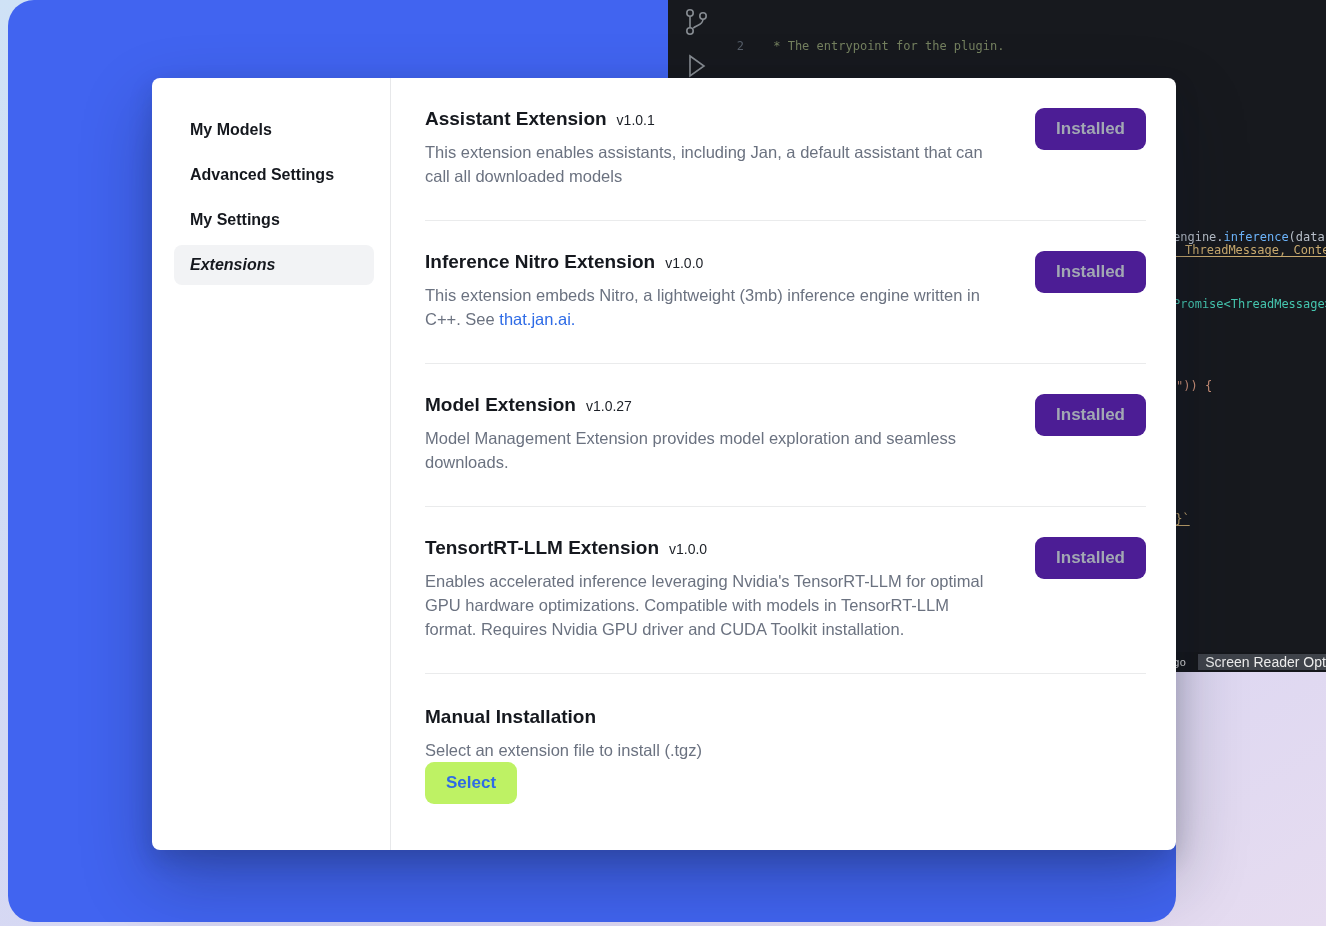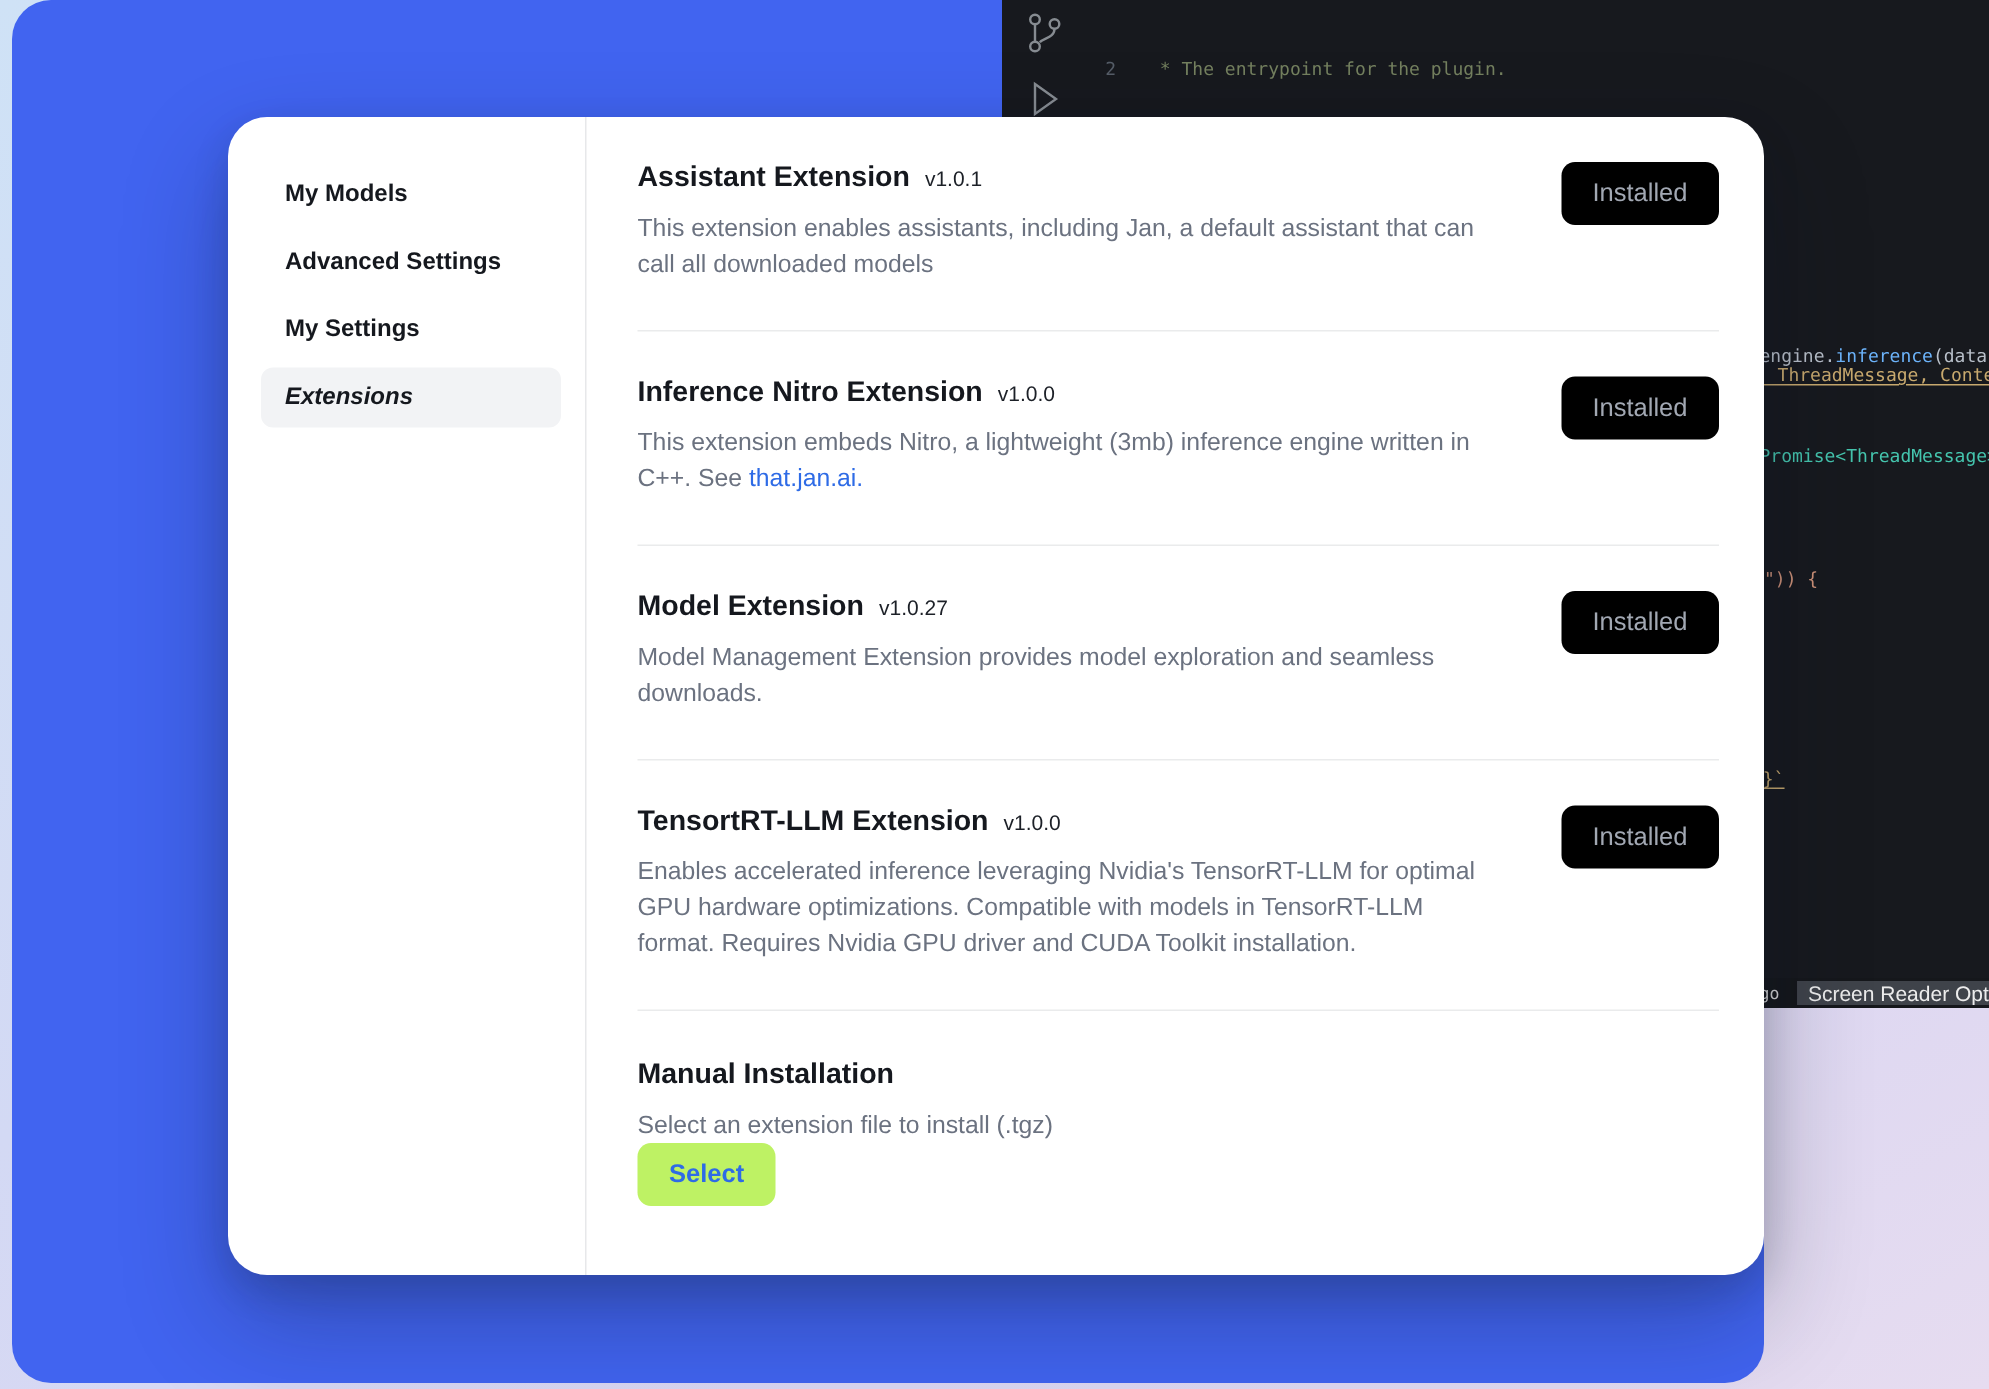--- a/index.html
+++ b/index.html
@@ -54,21 +54,21 @@
   .status-left { color:#d7d7d7; font-size:11px; }
   .status-btn {
     margin-left:12px; background:#3f434a; color:#ececec; font-size:14px;
     height:16px; line-height:16px; padding:0 7px; white-space:nowrap;
     overflow:hidden; max-width:128px; border:none; font-family:"Liberation Sans", sans-serif;
   }
 
   
   .card {
     position:absolute; left:152px; top:78px; width:1024px; height:772px;
-    background:#ffffff; border-radius:26px; overflow:hidden; display:flex;
+    background:#ffffff; border-radius:8px; overflow:hidden; display:flex;
     box-shadow: 0 30px 70px rgba(15,23,42,.30), 0 10px 24px rgba(15,23,42,.16);
   }
   .sidebar { width:238px; flex:0 0 auto; padding:32px 16px 0 22px; }
   .side-item {
     padding:11px 16px; margin-bottom:5px; border-radius:8px;
     font-size:16px; font-weight:700; color:#15181e; cursor:pointer;
   }
   .side-item.active { background:#f2f3f5;font-style:italic; }
   .v-divider { width:1px; background:#e7e8ea; flex:0 0 auto; }
 
@@ -78,21 +78,21 @@
     padding:30px 0 32px; border-bottom:1px solid #eaebec;
   }
   .ext-info { width:578px; }
   .ext-title { font-size:19px; font-weight:700; color:#15181e; }
   .ext-version { font-size:14px; font-weight:400; color:#1c2027; margin-left:10px; }
   .ext-desc { margin-top:10px; font-size:16.5px; line-height:24px; color:#6b7280; }
   .link { color:#2e6be6; text-decoration:none; cursor:pointer; }
 
   .btn {
     flex:0 0 auto; border:none; border-radius:9px; cursor:default;
-    background:#000000; color:#a2a8b3; font-size:17px; font-weight:400;
+    background:#4c1d95; color:#a2a8b3; font-size:17px; font-weight:700;
     padding:11px 21px; font-family:"Liberation Sans", sans-serif;
   }
   .btn-select { background:#bef264; color:#2e6be6; font-weight:700; cursor:pointer; }
 
   .manual-row { display:flex; justify-content:space-between; align-items:flex-start; padding:32px 0 0;flex-direction:column; }
 </style>
 </head>
 <body>
 
 <div class="blue-panel"></div>

